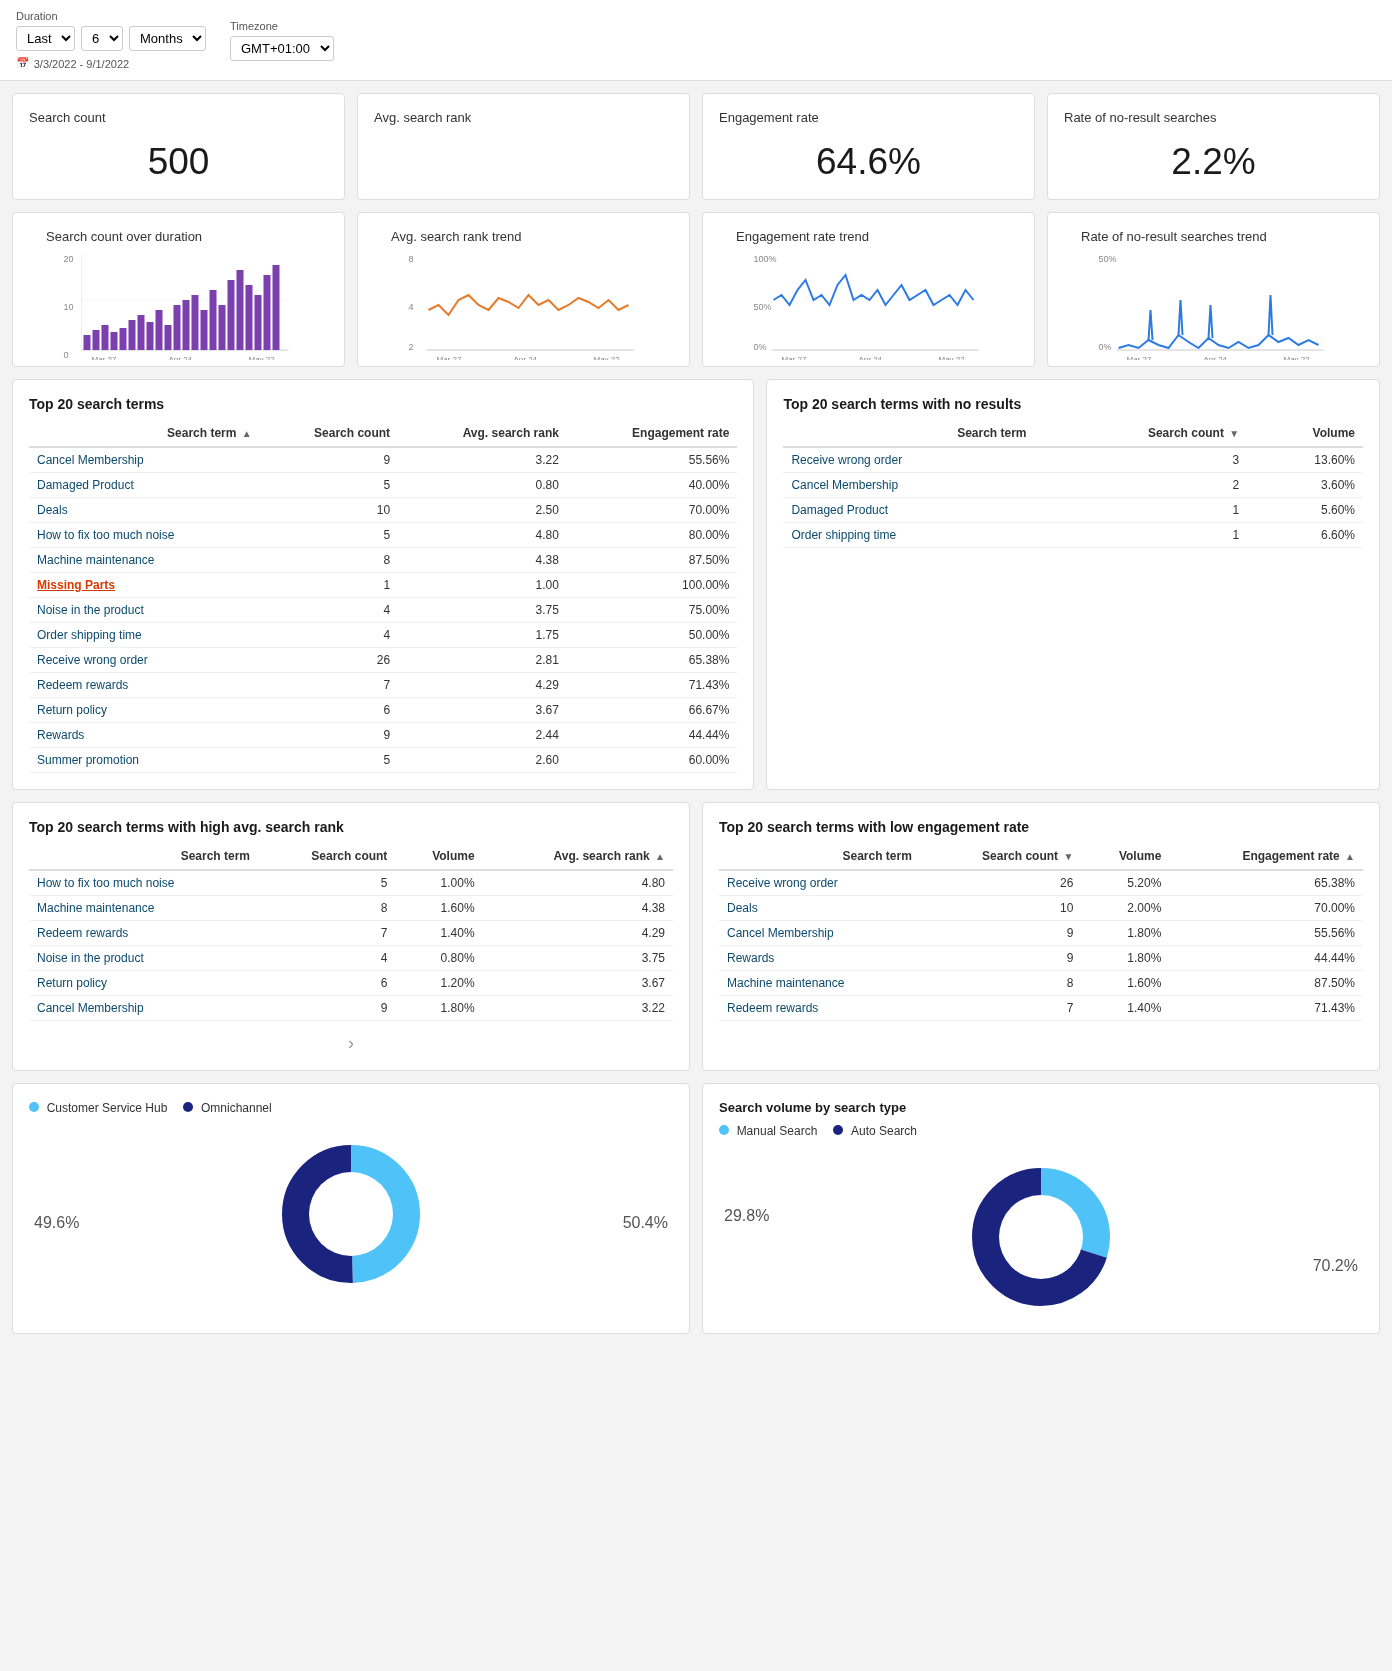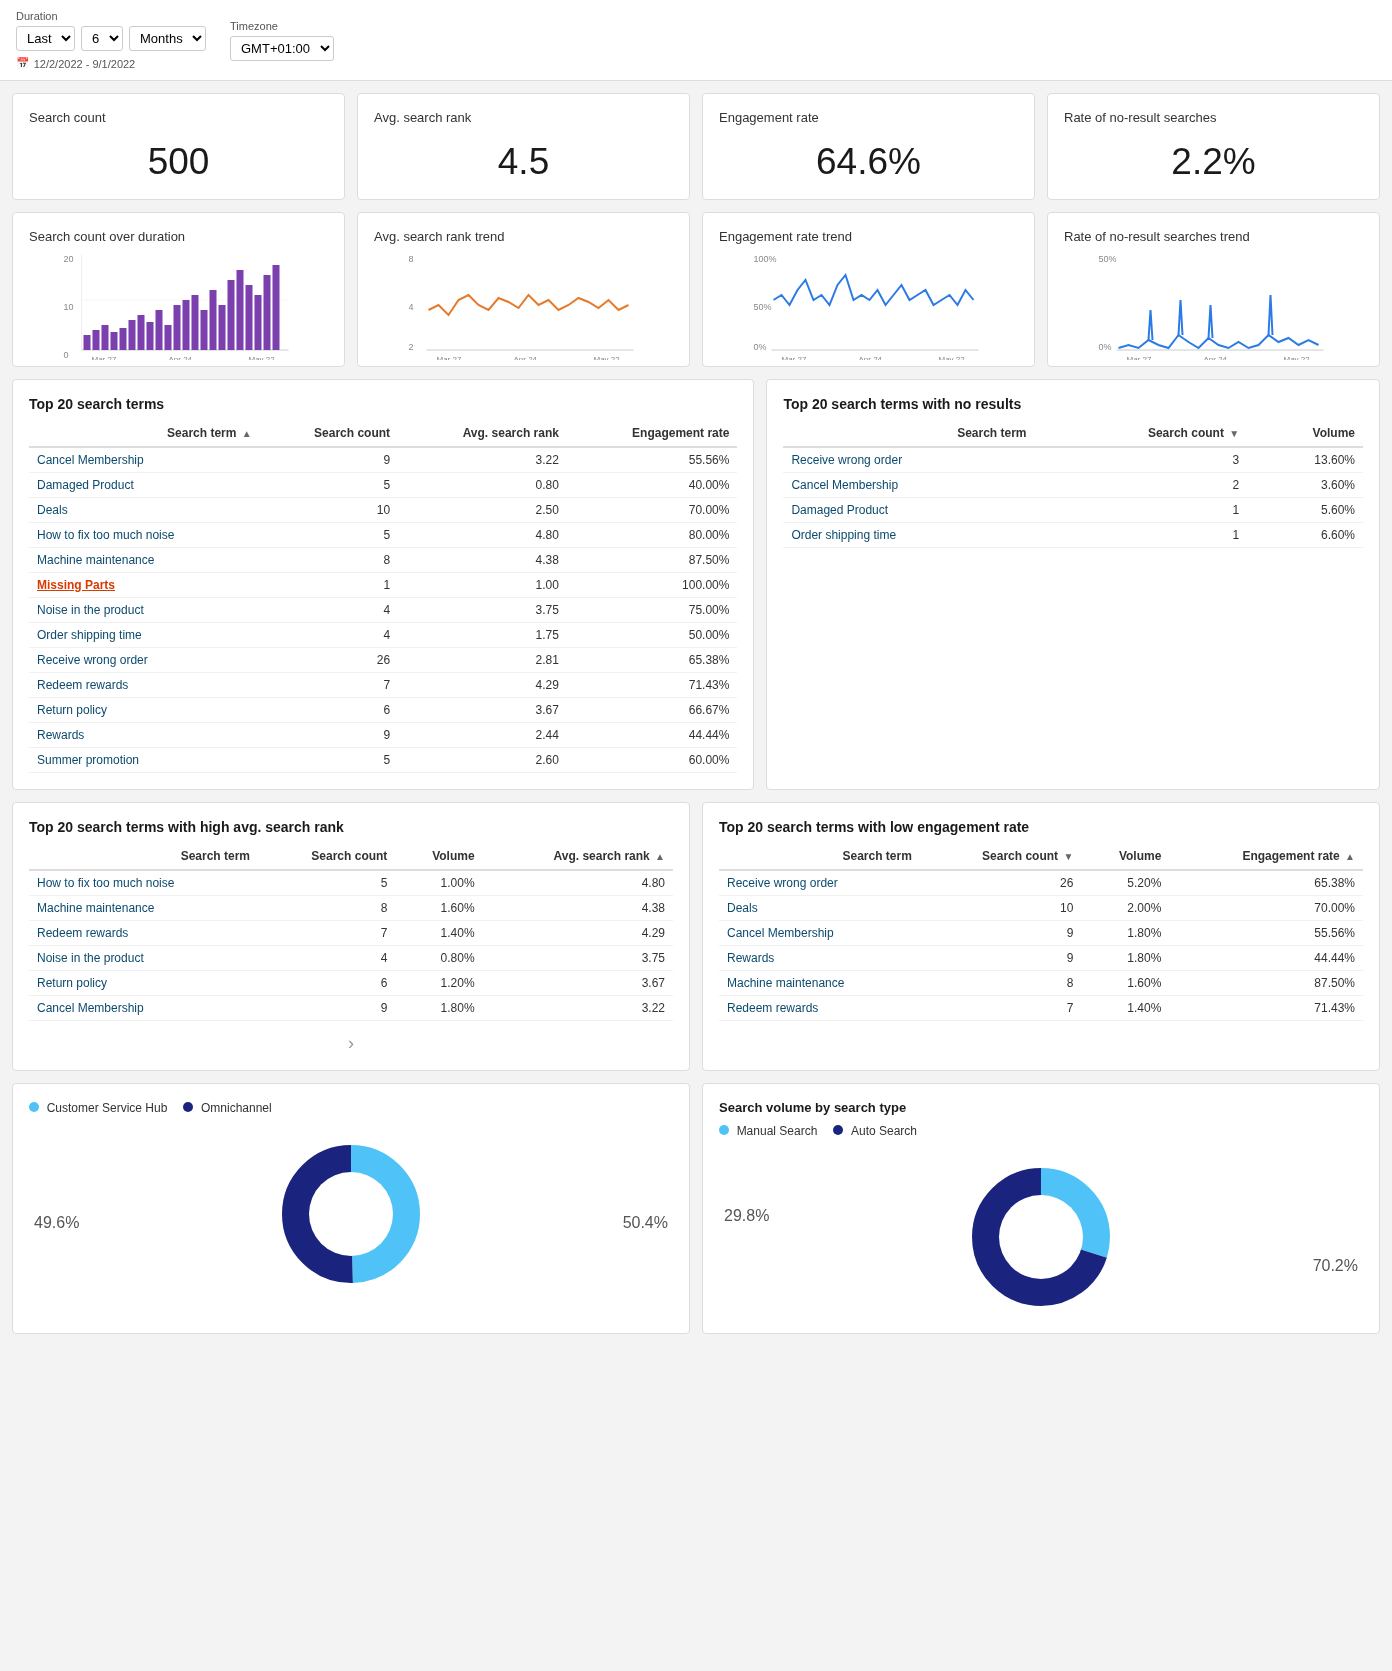--- a/index.html
+++ b/index.html
@@ -18,21 +18,21 @@
 
     .card { background: #fff; border: 1px solid #ddd; border-radius: 4px; padding: 16px; flex: 1; }
 
     
     .kpi-card { display: flex; flex-direction: column; gap: 8px; min-height: 100px; }
     .kpi-title { font-size: 13px; color: #333; font-weight: 500; }
     .kpi-value { font-size: 37px; font-weight: 300; color: #1a1a1a; text-align: center; margin-top: 8px; }
 
     
     .chart-card { display: flex; flex-direction: column; gap: 6px; }
-    .chart-title { font-size: 13px; color: #333; font-weight: 500; }
+    .chart-title { font-size: 13px; color: #333; font-weight: 500; margin-left: 17px; }
     .chart-area { width: 100%; height: 100px; position: relative; }
 
     
     .table-card { display: flex; flex-direction: column; gap: 8px; }
     .table-card-title { font-size: 14px; font-weight: 600; color: #1a1a1a; }
     .data-table { width: 100%; border-collapse: collapse; font-size: 12px; }
     .data-table th { text-align: right; padding: 6px 8px; border-bottom: 2px solid #ddd; color: #333; font-weight: 600; cursor: pointer; white-space: nowrap; }
     .data-table th.right, .data-table td.right { text-align: right; }
     .data-table td { padding: 5px 8px; border-bottom: 1px solid #f0f0f0; }
     .link-text { color: #0c4a6e; text-decoration: none; }
@@ -65,21 +65,21 @@
       </select>
       <select class="top-bar-select">
         <option>6</option>
       </select>
       <select class="top-bar-select">
         <option>Months</option>
       </select>
     </div>
     <div class="date-range">
       <span>📅</span>
-      <span>12/2/2022 - 9/1/2022</span>
+      <span>3/3/2022 - 9/1/2022</span>
     </div>
   </div>
   <div class="top-bar-group">
     <span class="top-bar-label">Timezone</span>
     <div class="top-bar-controls">
       <select class="top-bar-select">
         <option>GMT+01:00</option>
       </select>
     </div>
   </div>
@@ -87,21 +87,20 @@
 
 <div class="dashboard">
 
   <div class="row">
     <div class="card kpi-card">
       <span class="kpi-title">Search count</span>
       <div class="kpi-value">500</div>
     </div>
     <div class="card kpi-card">
       <span class="kpi-title">Avg. search rank</span>
-      <div class="kpi-value">4.5</div>
     </div>
     <div class="card kpi-card">
       <span class="kpi-title">Engagement rate</span>
       <div class="kpi-value">64.6%</div>
     </div>
     <div class="card kpi-card">
       <span class="kpi-title">Rate of no-result searches</span>
       <div class="kpi-value">2.2%</div>
     </div>
   </div>

